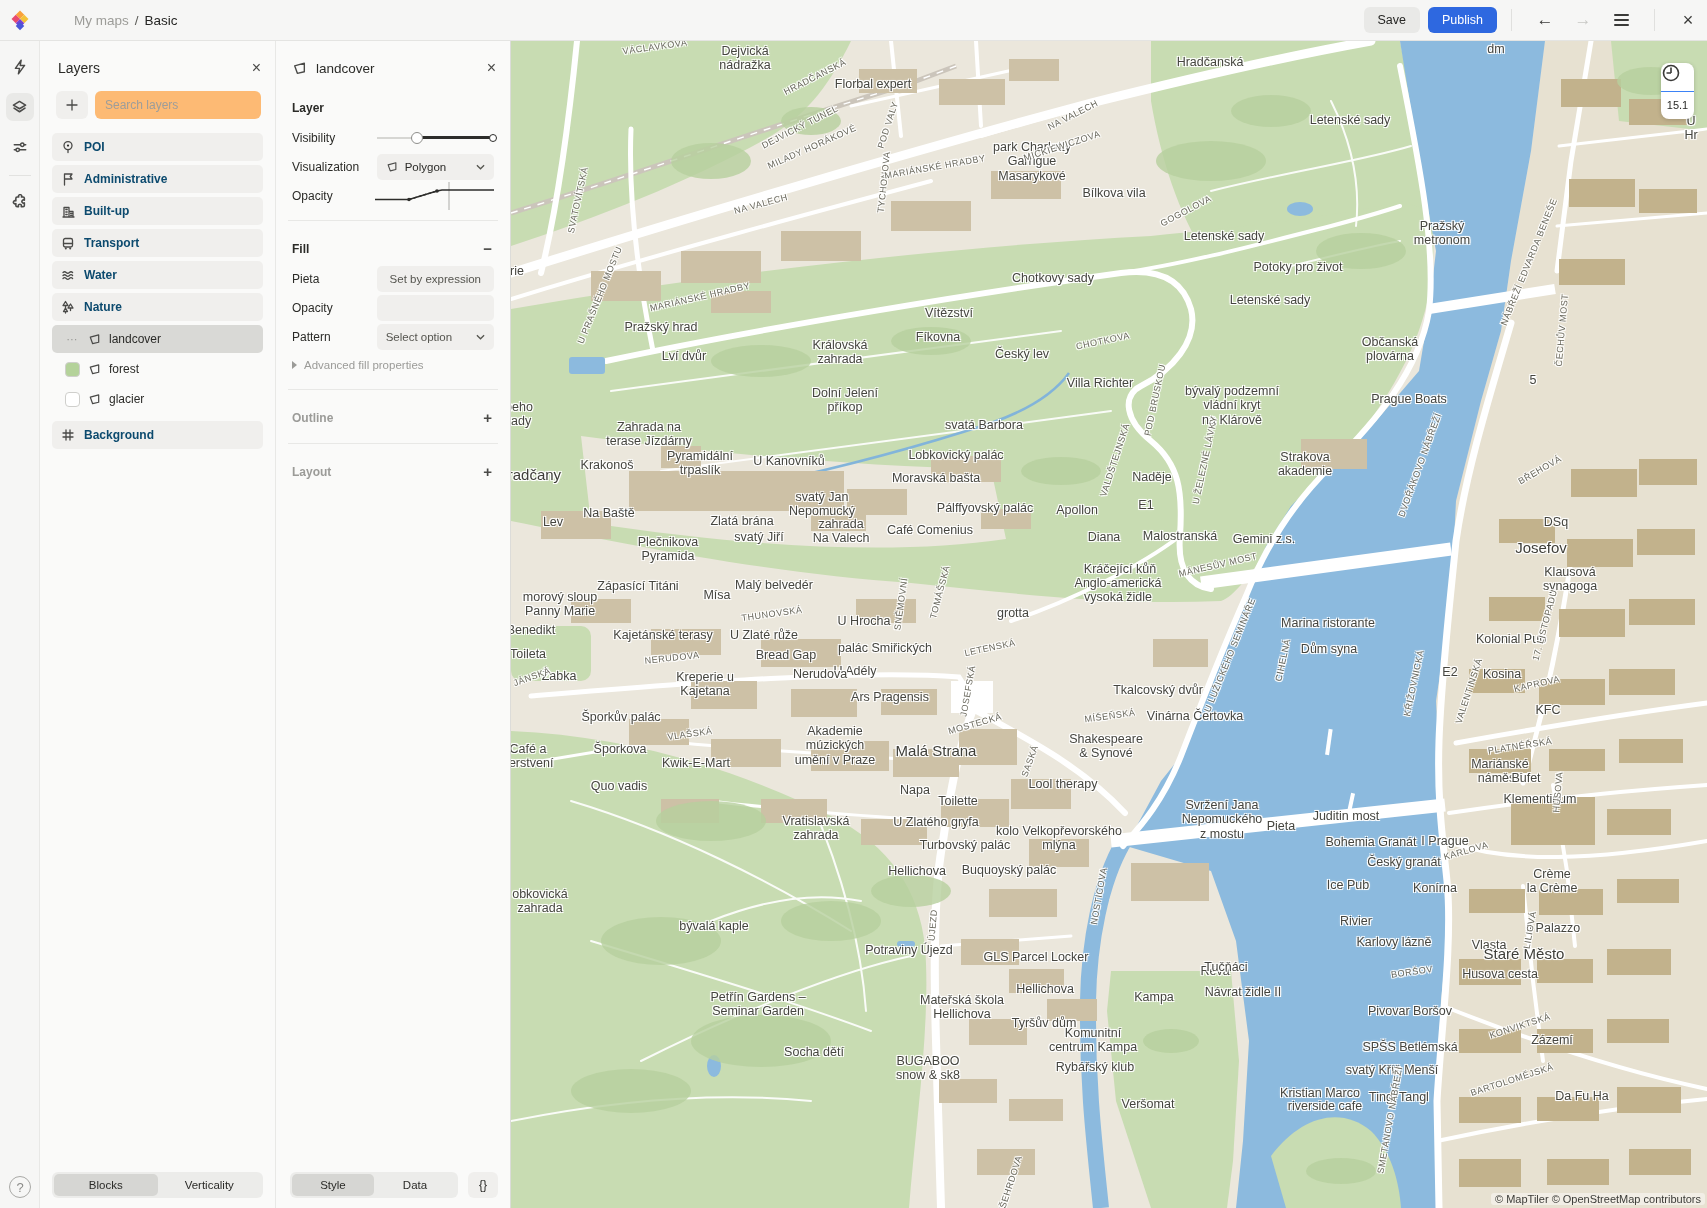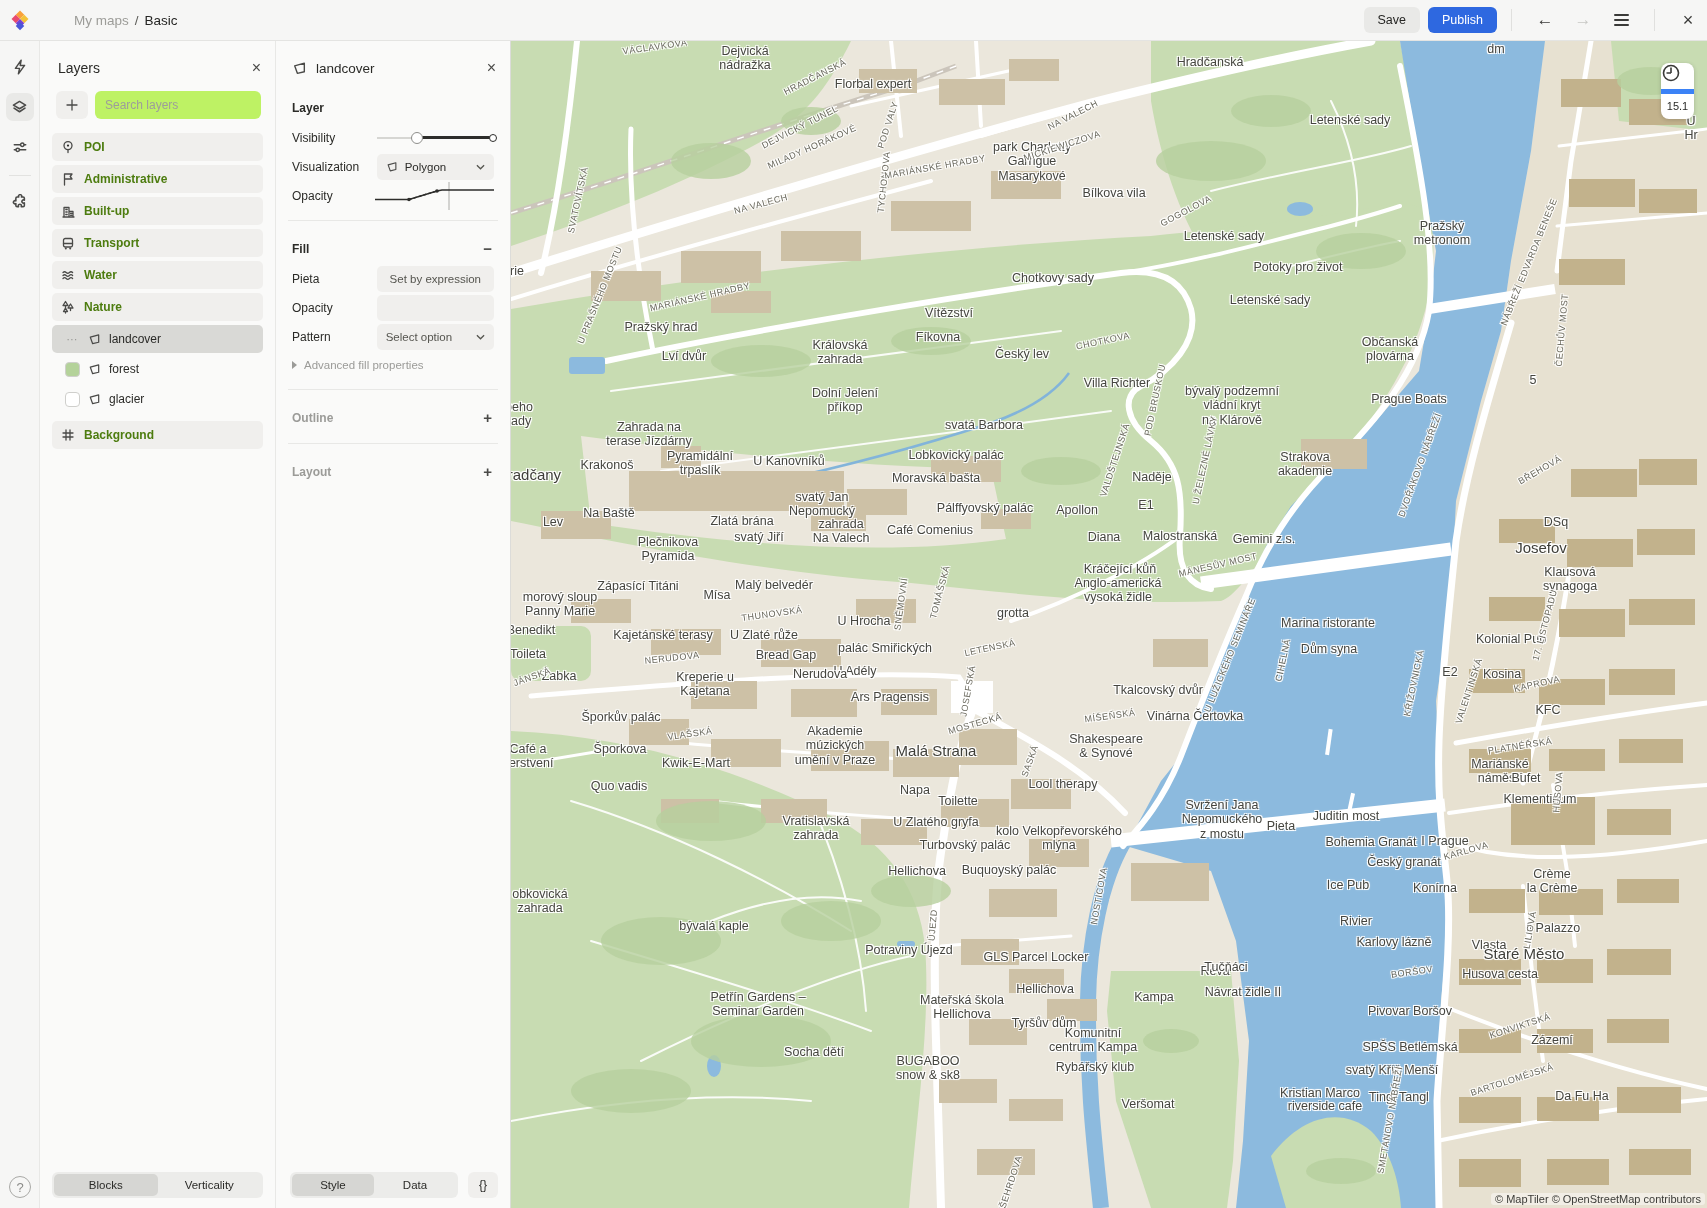--- a/index.html
+++ b/index.html
@@ -37,28 +37,28 @@
   svg.ic{stroke:#4a4a48;fill:none;stroke-width:1.3;stroke-linecap:round;stroke-linejoin:round;}
   
   #layers{position:absolute;left:40px;top:41px;width:236px;height:1167px;background:#fafaf9;
     border-right:1px solid #e8e8e6;z-index:20;}
   .pnl-head{display:flex;align-items:center;padding:18px 14px 12px 18px;}
   .pnl-title{font-size:14px;color:#2b2b28;flex:1;}
   .pnl-x{color:#4a4a48;font-size:16px;cursor:pointer;}
   .search-row{display:flex;gap:7px;padding:2px 14px 14px 16px;}
   .sq-btn{width:32px;height:28px;background:#f0efed;border-radius:6px;display:flex;
     align-items:center;justify-content:center;cursor:pointer;}
-  .search-box{flex:1;height:28px;background:#bef264;border-radius:6px;display:flex;
+  .search-box{flex:1;height:28px;background:#fdba74;border-radius:6px;display:flex;
     align-items:center;padding:0 8px;gap:6px;}
   .search-box input{border:0;background:transparent;outline:none;font-size:12px;color:#333;
     width:100%;font-family:inherit;}
   .search-box input::placeholder{color:#9d9d9a;}
   .lrow{height:28px;margin:0 12px 4px 12px;background:#f0efed;border-radius:5px;display:flex;
     align-items:center;padding:0 9px;gap:9px;cursor:pointer;}
-  .lrow span.lbl{font-size:12px;font-weight:700;color:#4d7c0f;}
+  .lrow span.lbl{font-size:12px;font-weight:700;color:#0c4a6e;}
   .crow{height:28px;margin:0 12px 2px 12px;border-radius:5px;display:flex;align-items:center;
     padding:0 9px 0 13px;gap:8px;cursor:pointer;}
   .crow.selected{background:#d9d9d6;}
   .crow span.lbl{font-size:12px;color:#2b2b28;}
   .swatch{width:15px;height:15px;border-radius:4px;border:1px solid #cfcfcc;background:#fff;}
   .dots{color:#9a9a97;font-size:11px;letter-spacing:1px;width:15px;text-align:center;}
   .seg-wrap{position:absolute;bottom:10px;left:12px;right:12px;display:flex;background:#ececea;
     border-radius:6px;padding:2px;}
   .seg{flex:1;height:22px;border-radius:5px;display:flex;align-items:center;justify-content:center;
     font-size:11.5px;color:#2b2b28;cursor:pointer;}
@@ -101,21 +101,21 @@
   #map svg{position:absolute;left:0;top:0;}
   #map-labels{position:absolute;left:0;top:0;width:100%;height:100%;}
   .mlabel{position:absolute;transform:translate(-50%,-50%);white-space:pre-line;text-align:center;
     color:#45453f;font-size:12.5px;line-height:1.15;
     text-shadow:1px 1px 0 #fff,-1px -1px 0 #fff,1px -1px 0 #fff,-1px 1px 0 #fff,0 0 3px #fff;}
   .mlabel.k1{font-size:9px;letter-spacing:.6px;color:#68675c;font-weight:400;}
   .mlabel.k2{font-size:15px;color:#3e3e38;}
   #zoomctl{position:absolute;right:13px;top:22px;width:33px;height:56px;background:#fff;
     border-radius:8px;box-shadow:0 1px 4px rgba(0,0,0,.18);display:flex;flex-direction:column;z-index:15;}
   #zoomctl .cell{flex:1;display:flex;align-items:center;justify-content:center;cursor:pointer;}
-  #zoomctl .cell+.cell{border-top:5px solid #3b82f6;}
+  #zoomctl .cell+.cell{border-top:1px solid #3b82f6;}
   #zoomctl .zl{font-size:11px;color:#2b2b28;font-weight:500;}
   #attrib{position:absolute;right:2px;bottom:3px;font-size:11px;color:#3c3c38;z-index:15;
     background:rgba(255,255,255,.45);padding:0 4px;border-radius:3px;}
 </style>
 </head>
 <body>
 
 <div id="topbar">
   <div id="logo">
     <svg width="24" height="24" viewBox="0 0 24 24">
@@ -575,21 +575,21 @@
       <span class="mlabel k0" style="left: 603px; top: 152px; transform: translate(-50%, -50%) rotate(0deg);">Bílkova vila</span>
       <span class="mlabel k0" style="left: 713px; top: 195px; transform: translate(-50%, -50%) rotate(0deg);">Letenské sady</span>
       <span class="mlabel k0" style="left: 931px; top: 192px; transform: translate(-50%, -50%) rotate(0deg);">Pražský
 metronom</span>
       <span class="mlabel k0" style="left: 787px; top: 226px; transform: translate(-50%, -50%) rotate(0deg);">Potoky pro život</span>
       <span class="mlabel k0" style="left: 759px; top: 259px; transform: translate(-50%, -50%) rotate(0deg);">Letenské sady</span>
       <span class="mlabel k0" style="left: 542px; top: 237px; transform: translate(-50%, -50%) rotate(0deg);">Chotkovy sady</span>
       <span class="mlabel k0" style="left: 438px; top: 272px; transform: translate(-50%, -50%) rotate(0deg);">Vítězství</span>
       <span class="mlabel k0" style="left: 427px; top: 296px; transform: translate(-50%, -50%) rotate(0deg);">Fíkovna</span>
       <span class="mlabel k0" style="left: 511px; top: 313px; transform: translate(-50%, -50%) rotate(0deg);">Český lev</span>
-      <span class="mlabel k0" style="left: 589px; top: 342px; transform: translate(-50%, -50%) rotate(0deg); margin-left: 17px;">Villa Richter</span>
+      <span class="mlabel k0" style="left: 589px; top: 342px; transform: translate(-50%, -50%) rotate(0deg);">Villa Richter</span>
       <span class="mlabel k0" style="left: 721px; top: 365px; transform: translate(-50%, -50%) rotate(0deg);">bývalý podzemní
 vládní kryt
 na Klárově</span>
       <span class="mlabel k0" style="left: 879px; top: 308px; transform: translate(-50%, -50%) rotate(0deg);">Občanská
 plovárna</span>
       <span class="mlabel k0" style="left: 898px; top: 358px; transform: translate(-50%, -50%) rotate(0deg);">Prague Boats</span>
       <span class="mlabel k0" style="left: 1022px; top: 339px; transform: translate(-50%, -50%) rotate(0deg);">5</span>
       <span class="mlabel k0" style="left: 6px; top: 230px; transform: translate(-50%, -50%) rotate(0deg);">rie</span>
       <span class="mlabel k0" style="left: 8px; top: 373px; transform: translate(-50%, -50%) rotate(0deg);">beho
 rady</span>

